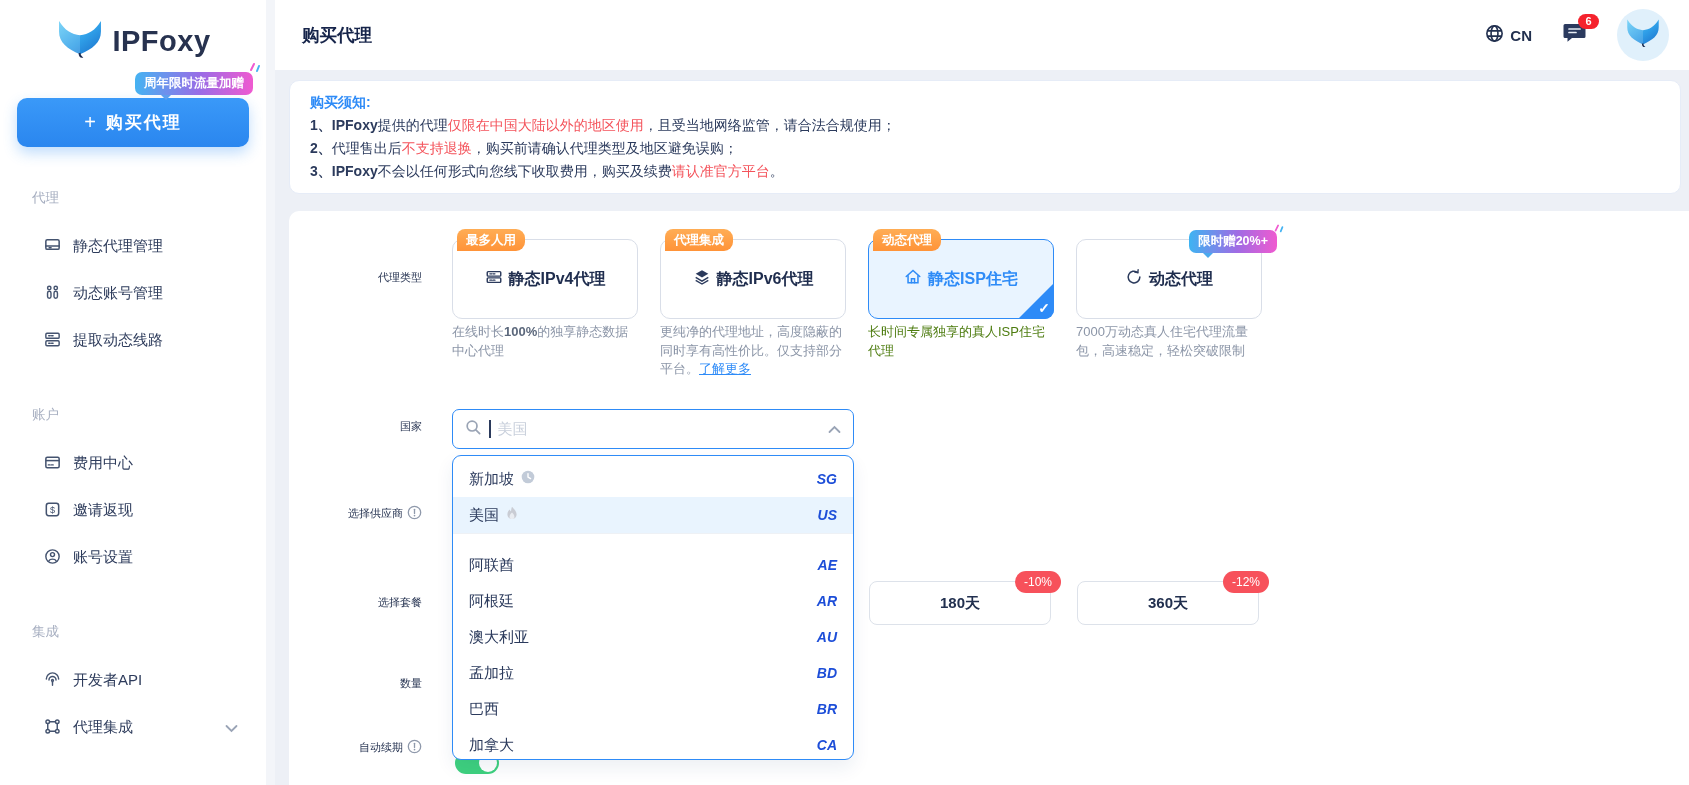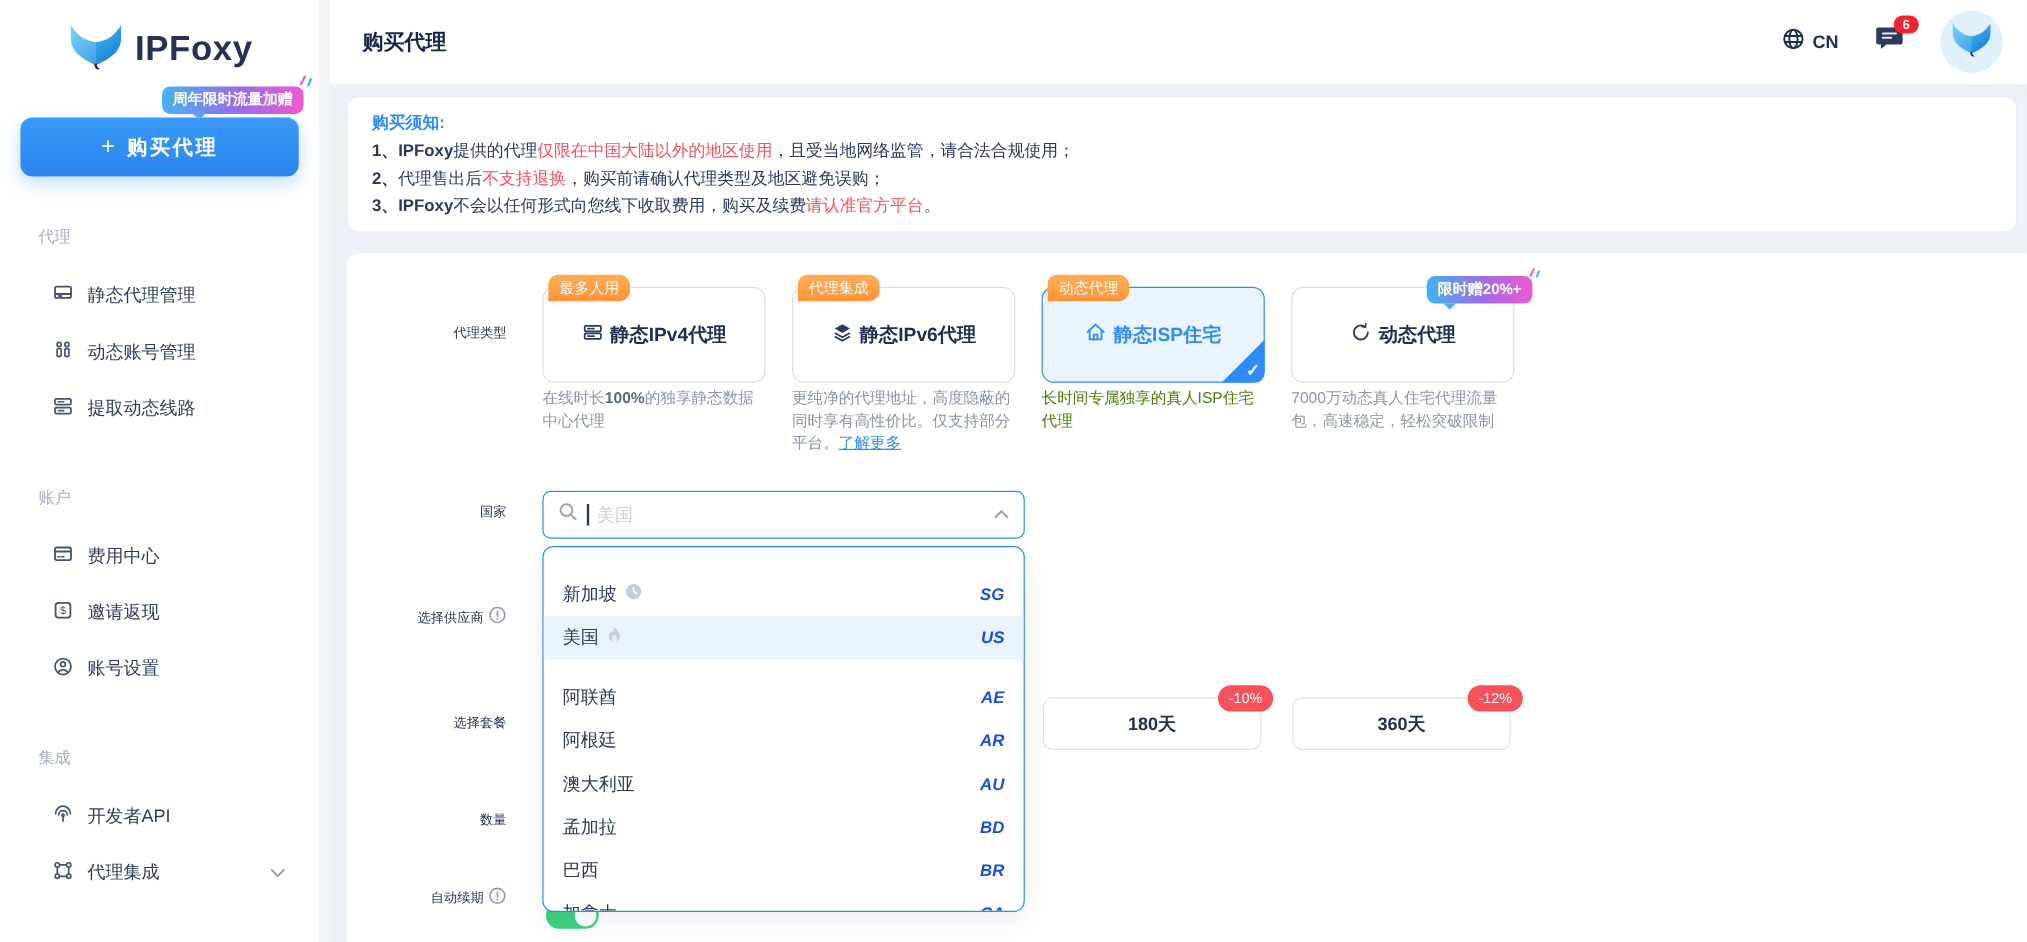--- a/index.html
+++ b/index.html
@@ -64,21 +64,21 @@
   .cards { position:absolute; left:163px; top:28px; display:flex; gap:22px; }
   .tcard { position:relative; width:186px; height:80px; border:1px solid #d9dee8; border-radius:10px;
     background:#fff; display:flex; align-items:center; justify-content:center; gap:6px; cursor:pointer; }
   .tcard-title { font-size:16px; font-weight:bold; color:#1f2d4e; }
   .tcard.selected { background:#e9f4ff; border:1.5px solid #2e8bf7; }
   .tcard.selected .tcard-title { color:#2e8bf7; }
   .corner { position:absolute; right:-1px; bottom:-1px; width:0; height:0;
     border-left:36px solid transparent; border-bottom:36px solid #2e8bf7; border-bottom-right-radius:9px; }
   .corner-check { position:absolute; right:3px; bottom:2px; color:#fff; font-size:14px; font-weight:bold; }
   .tag { position:absolute; top:-11px; left:4px; height:22px; line-height:22px; padding:0 9px;
-    color:#fff; font-size:12.5px; font-weight:normal; border-radius:8px 9px 9px 0;
+    color:#fff; font-size:12.5px; font-weight:bold; border-radius:8px 9px 9px 0;
     background:linear-gradient(180deg,#ffad55,#ff9338); }
   .promo-tag { position:absolute; top:-10px; right:-16px; height:23px; line-height:23px; padding:0 9px;
     color:#fff; font-size:12.5px; font-weight:bold; border-radius:7px; z-index:2;
     background:linear-gradient(92deg,#3db4f2 0%,#a06be4 55%,#f05ad0 100%); }
   .promo-tag::after { content:""; position:absolute; left:14px; bottom:-5px; border:5px solid transparent;
     border-top-color:#4aa9ee; border-bottom:none; }
 
   .descs { position:absolute; left:163px; top:112px; display:flex; gap:22px; }
   .desc { width:186px; font-size:13px; line-height:18.5px; color:#8b95a7; }
   .desc b { color:#5c687c; }
@@ -86,21 +86,21 @@
   .desc a { color:#2e8bf7; text-decoration:underline; cursor:pointer; }
 
   .search-box { position:absolute; left:163px; top:198px; width:402px; height:40px;
     border:1.5px solid #2e8bf7; border-radius:7px; background:#fff; display:flex; align-items:center;
     padding:0 12px; gap:7px; cursor:text; }
   .caret { width:1.5px; height:18px; background:#2b3a5c; }
   .placeholder { font-size:15px; color:#c9d0dc; }
   .search-chevron { margin-left:auto; cursor:pointer; }
 
   .dropdown { position:absolute; left:163px; top:244px; width:402px; height:305px; background:#fff;
-    border:1.5px solid #2e8bf7; border-radius:9px; overflow:hidden; z-index:5; padding-top:21px;
+    border:1.5px solid #2e8bf7; border-radius:9px; overflow:hidden; z-index:5; padding-top:5px;
     box-shadow:0 8px 18px rgba(31,61,113,.08);text-align:right; }
   .dd-item { height:36px; display:flex; align-items:center; padding:0 16px; gap:7px; cursor:pointer; }
   .dd-name { font-size:15px; color:#2b3a5c; }
   .dd-code { margin-left:auto; font-size:14px; font-weight:bold; color:#1d4ed8;font-style:italic; }
   .dd-item.hl { background:#e9f4fe; }
   .dd-divider { height:1px; background:#eef1f5; margin-bottom:13px; }
 
   .plan-card { position:absolute; top:370px; width:182px; height:44px; background:#fff;
     border:1px solid #dde2ea; border-radius:8px; display:flex; align-items:center; justify-content:center;
     font-size:15px; font-weight:bold; color:#22304f; cursor:pointer; }

